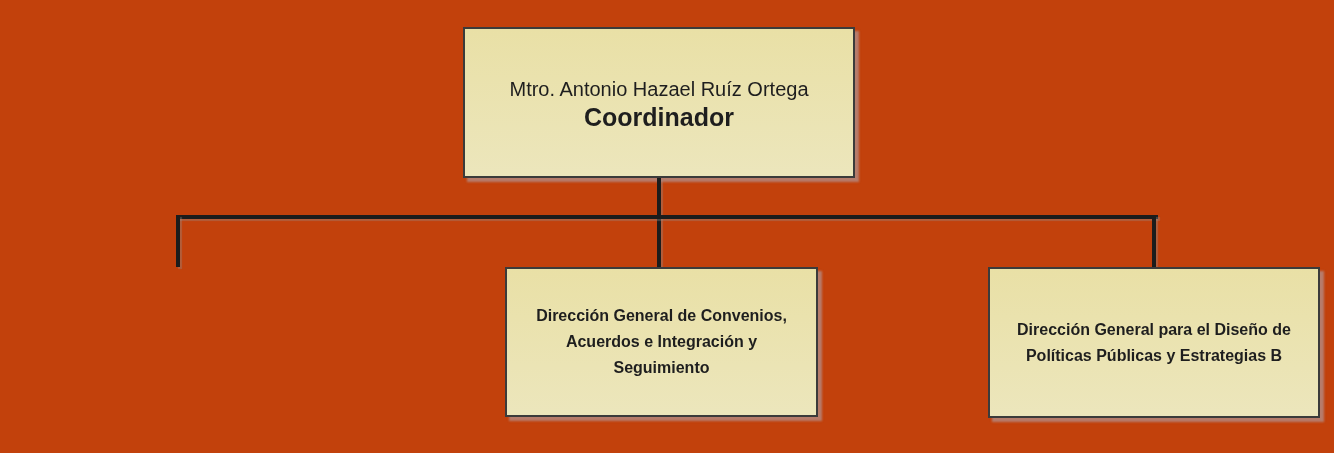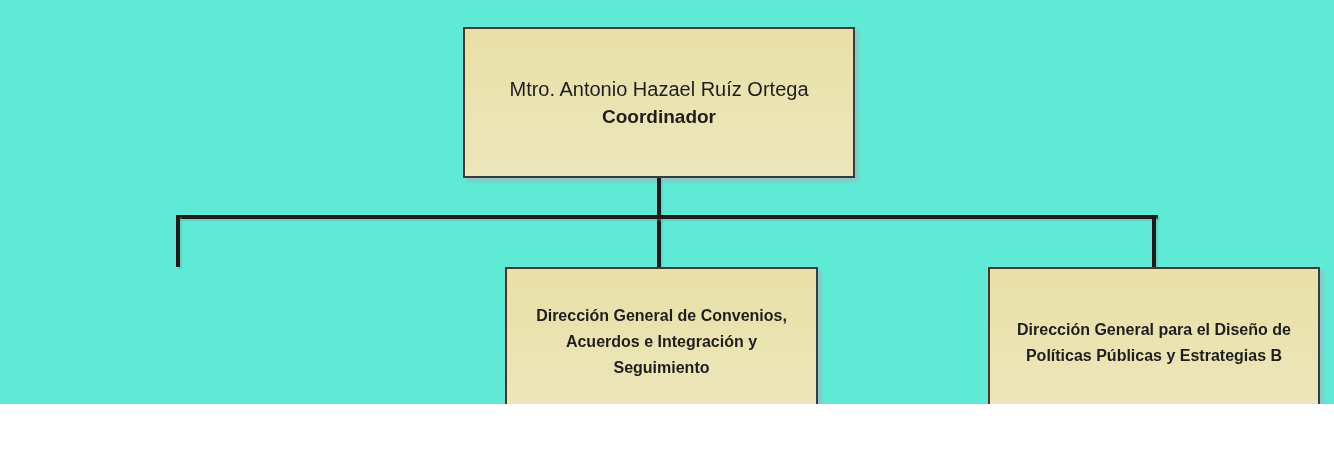--- a/index.html
+++ b/index.html
@@ -4,22 +4,22 @@
 <style>
   * { margin: 0; padding: 0; box-sizing: border-box; }
   html, body { background: #ffffff; }
   body {
     font-family: "Liberation Sans", "DejaVu Sans", sans-serif;
     color: var(--text_color, #1e1e1e);
   }
   .canvas {
     position: relative;
     width: 1334px;
-    height: 404px;
-    background: #5eead4;
+    height: 453px;
+    background: #c2410c;
     overflow: hidden;
     padding-left: 21px;
   }
   .node {
     position: absolute;
     border: 2px solid var(--box_border, #3b3b3b);
     background: linear-gradient(180deg, var(--box_fill_top, #e9e0a6) 0%, var(--box_fill_bottom, #ece6bc) 100%);
     box-shadow: 4px 4px 2px rgba(173, 173, 186, 0.55);
     display: flex;
     flex-direction: column;
@@ -31,21 +31,21 @@
     left: 463px; top: 27px;
     width: 392px; height: 151px;
   }
   .root .name {
     font-size: 20px;
     font-weight: 400;
     line-height: 28px;
     color: var(--text_color, #1e1e1e);
   }
   .root .title {
-    font-size: 19px;
+    font-size: 25px;
     font-weight: 700;
     line-height: 28px;
     color: var(--text_color, #1e1e1e);
     text-align: center;
   }
   .node.child {
     top: 267px;
     height: 151px;
   }
   .child .label {

